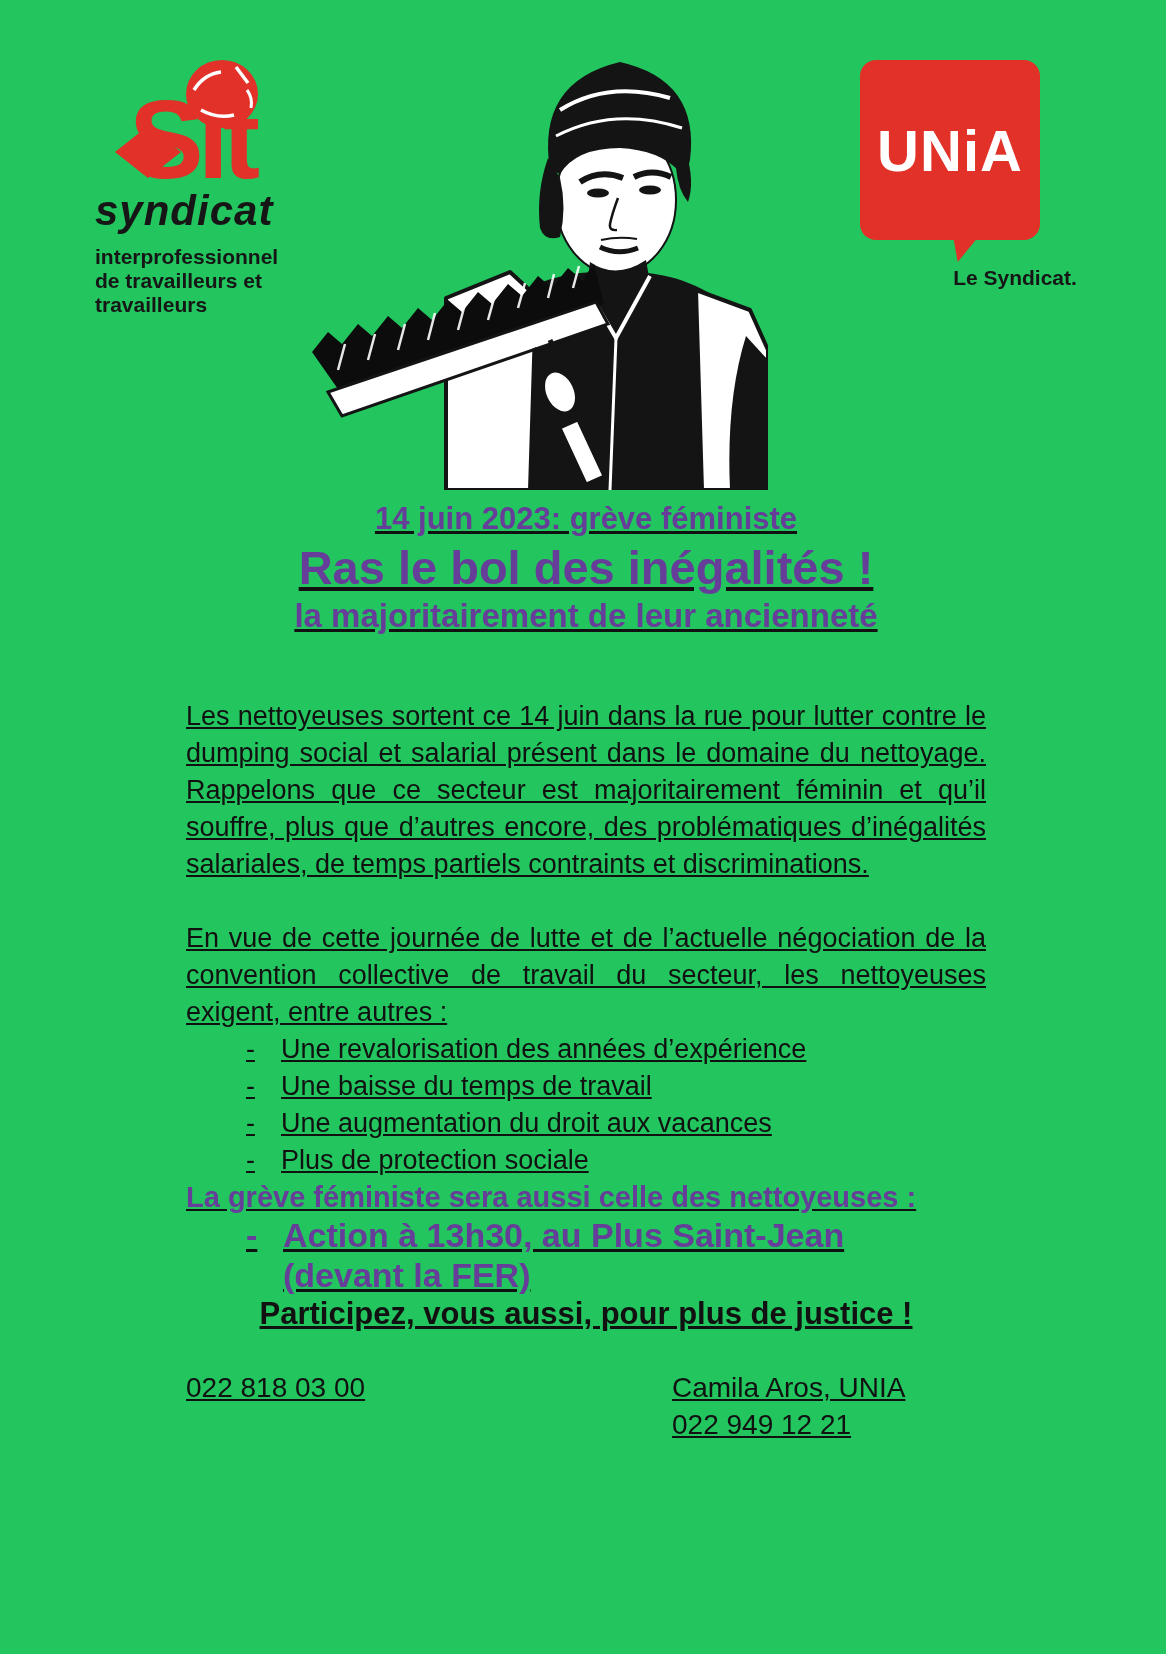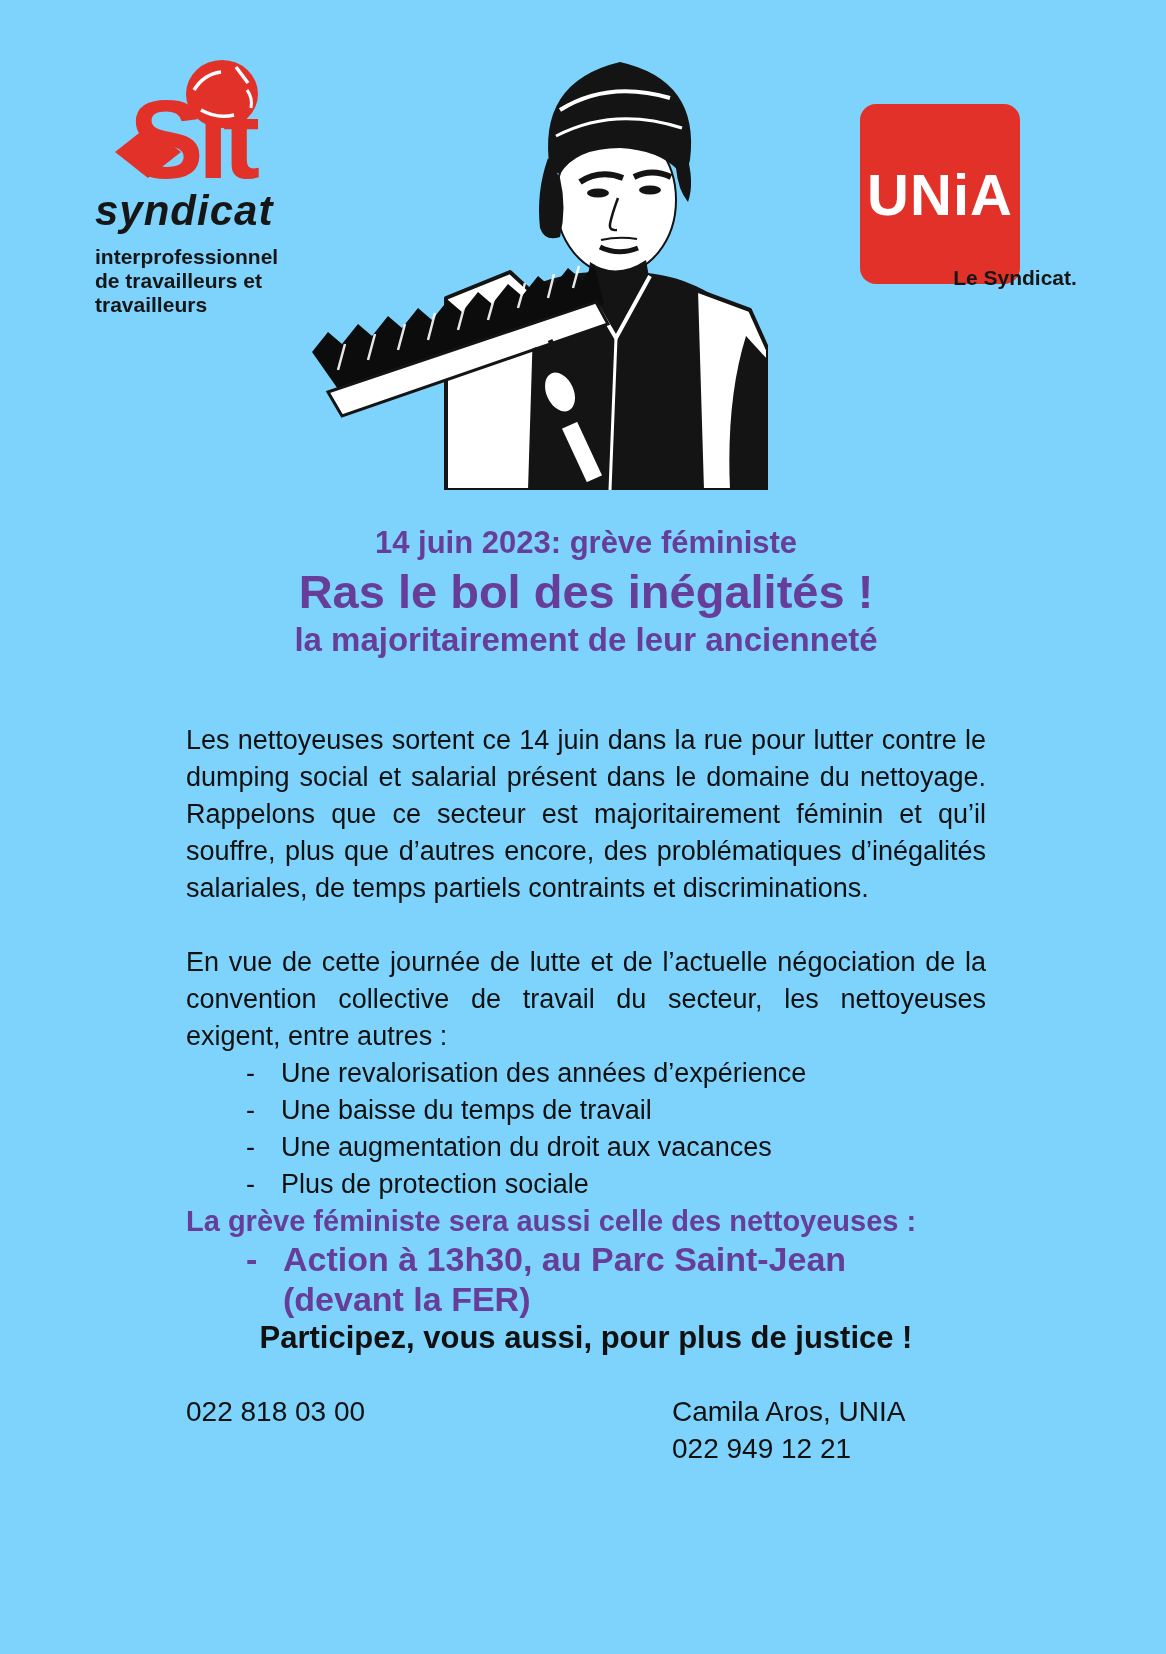--- a/index.html
+++ b/index.html
@@ -1,40 +1,40 @@
 <!DOCTYPE html>
 <html><head>
 <meta charset="utf-8">
 <style>
   html,body{margin:0;padding:0;background:#ffffff;}
-  .page{position:relative;width:1166px;height:1654px;background:#7dd3fc;overflow:hidden;
+  .page{position:relative;width:1166px;height:1654px;background:#22c55e;overflow:hidden;
         font-family:"Liberation Sans",sans-serif;color:#111;}
 
   
   .header{position:absolute;left:0;top:0;width:1166px;height:500px;}
 
   .sit-logo{position:absolute;left:95px;top:52px;width:215px;}
   .sit-name{font-style:italic;font-weight:900;font-size:42px;line-height:44px;
             color:#161616;letter-spacing:1px;margin-top:-2px;}
   .sit-sub{font-weight:800;font-size:21px;line-height:24px;color:#161616;margin-top:12px;}
 
   .illustration{position:absolute;left:298px;top:40px;width:470px;height:450px;}
 
   .unia-logo{position:absolute;left:860px;top:60px;width:215px;height:230px;}
-  .unia-box{position:absolute;left:0;top:0;width:160px;height:180px;background:#e23128;
-            border-radius:16px;display:flex;align-items:center;justify-content:center;margin-top:44px;}
+  .unia-box{position:absolute;left:0;top:0;width:180px;height:180px;background:#e23128;
+            border-radius:16px;display:flex;align-items:center;justify-content:center;}
   .unia-acronym{color:#fff;font-weight:800;font-size:58px;letter-spacing:1px;
                 font-family:"Liberation Sans",sans-serif;}
   .unia-tail{position:absolute;left:93px;top:176px;width:26px;height:26px;background:#e23128;
              clip-path:polygon(0 0,100% 0,18% 100%);}
   .unia-tagline{position:absolute;left:90px;top:206px;width:130px;text-align:center;
                 font-weight:800;font-size:21px;color:#161616;white-space:nowrap;}
 
   
-  .content{position:absolute;left:186px;top:512px;width:800px;}
+  .content{position:absolute;left:186px;top:488px;width:800px;text-decoration:underline;}
 
   .purple{color:#663d99;}
   .kicker{margin-top:12px;text-align:center;font-weight:bold;font-size:31px;line-height:38px;}
   .title{text-align:center;font-weight:bold;font-size:47px;line-height:56px;margin-top:2px;}
   .subtitle{text-align:center;font-weight:bold;font-size:33px;line-height:40px;}
 
   .para{font-size:27px;line-height:37px;text-align:justify;margin:0;}
   .para.first{margin-top:62px;}
   .para.second{margin-top:37px;}
 
@@ -163,21 +163,21 @@
       </li>
       <li class="demand">
         <span class="dash">-</span>
         <span>Plus de protection sociale</span>
       </li>
     </ul>
 
     <div class="cta-intro purple">La grève féministe sera aussi celle des nettoyeuses :</div>
     <div class="cta-action purple">
       <span class="dash">-</span>
-      <span>Action à 13h30, au Parc Saint-Jean</span>
+      <span>Action à 13h30, au Plus Saint-Jean</span>
     </div>
     <div class="cta-action-line2 purple">(devant la FER)</div>
 
     <div class="participate">Participez, vous aussi, pour plus de justice !</div>
 
     <div class="contacts">
       <div class="contact-left">
         <div>022 818 03 00</div>
       </div>
       <div class="contact-right">

